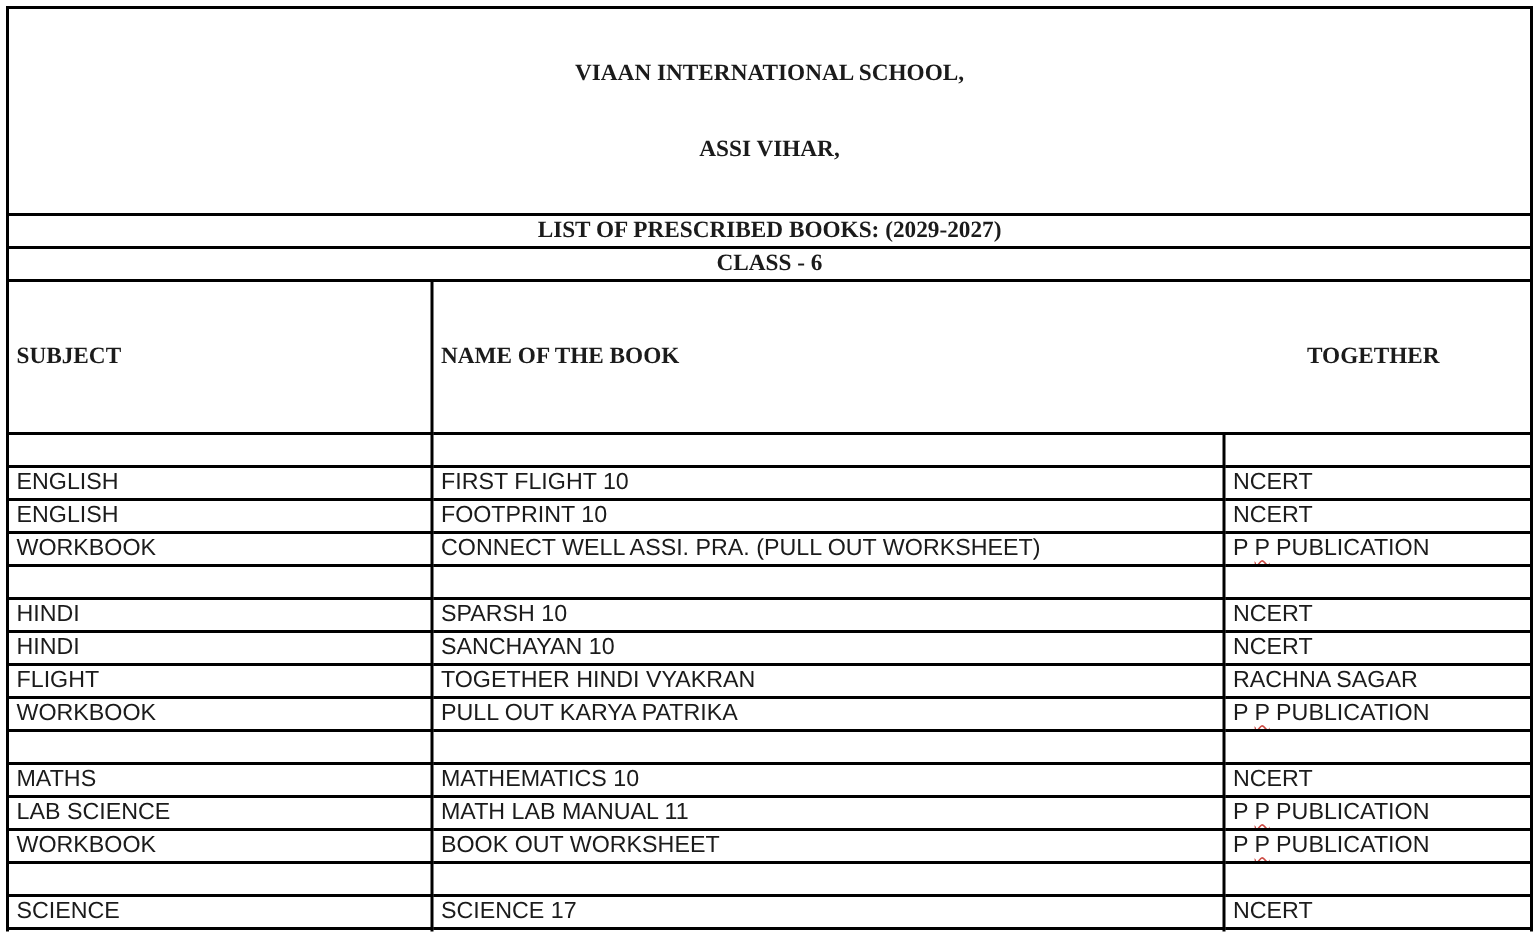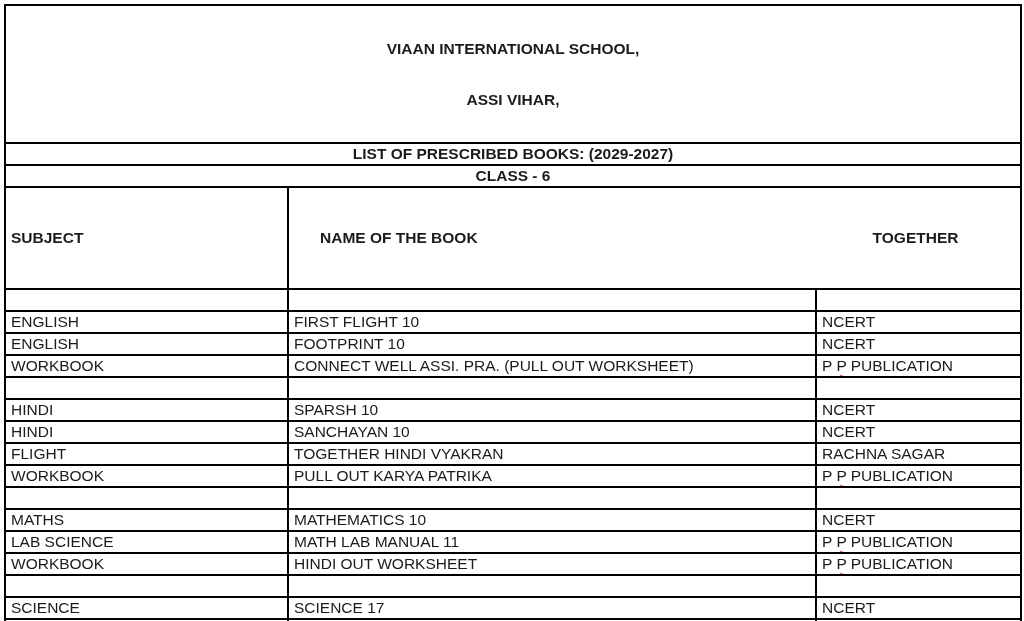--- a/index.html
+++ b/index.html
@@ -26,30 +26,29 @@
     border: 2px solid #000000;
     padding: 0 5px;
     font-size: 15.5px;
     line-height: 20px;
     height: 20px;
     overflow: hidden;
     white-space: pre;
     vertical-align: middle;
   }
   .center { text-align: center; }
-  .bold { font-weight: bold; }
+  .bold { font-weight: bold; font-family: Liberation Serif, serif; }
   .school-cell {
     height: 34px;
     line-height: 17px;
   }
   .hdr2 {
     display: flex;
     justify-content: space-between;
     align-items: flex-end;
-    margin-left: 26px;
   }
   .pub-hdr {
     display: inline-block;
     width: 199px;
     text-align: center;
   }
   .squiggle {
     text-decoration: underline;
     text-decoration-style: wavy;
     text-decoration-color: #cc4a43;
@@ -146,21 +145,21 @@
           <td>MATHEMATICS 10</td>
           <td><span>NCERT</span></td>
         </tr>
         <tr>
           <td>LAB SCIENCE</td>
           <td>MATH LAB MANUAL 11</td>
           <td><span>P </span><span class="squiggle">P</span><span> PUBLICATION</span></td>
         </tr>
         <tr>
           <td>WORKBOOK</td>
-          <td>HINDI OUT WORKSHEET</td>
+          <td>BOOK OUT WORKSHEET</td>
           <td><span>P </span><span class="squiggle">P</span><span> PUBLICATION</span></td>
         </tr>
         <tr>
           <td></td>
           <td></td>
           <td></td>
         </tr>
         <tr>
           <td>SCIENCE</td>
           <td>SCIENCE 17</td>

